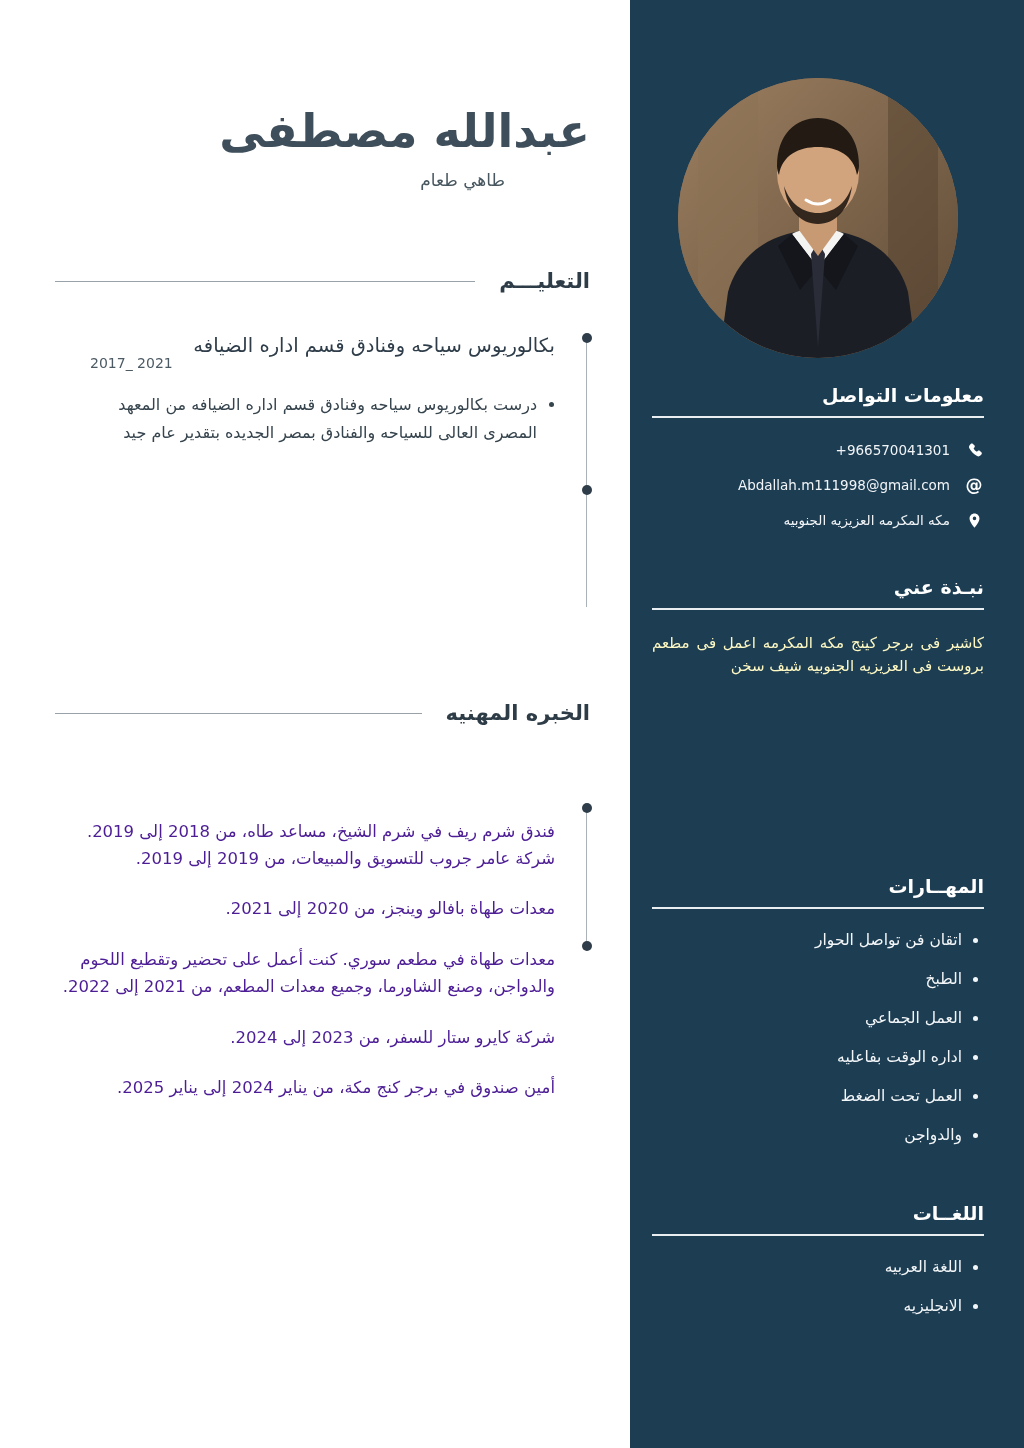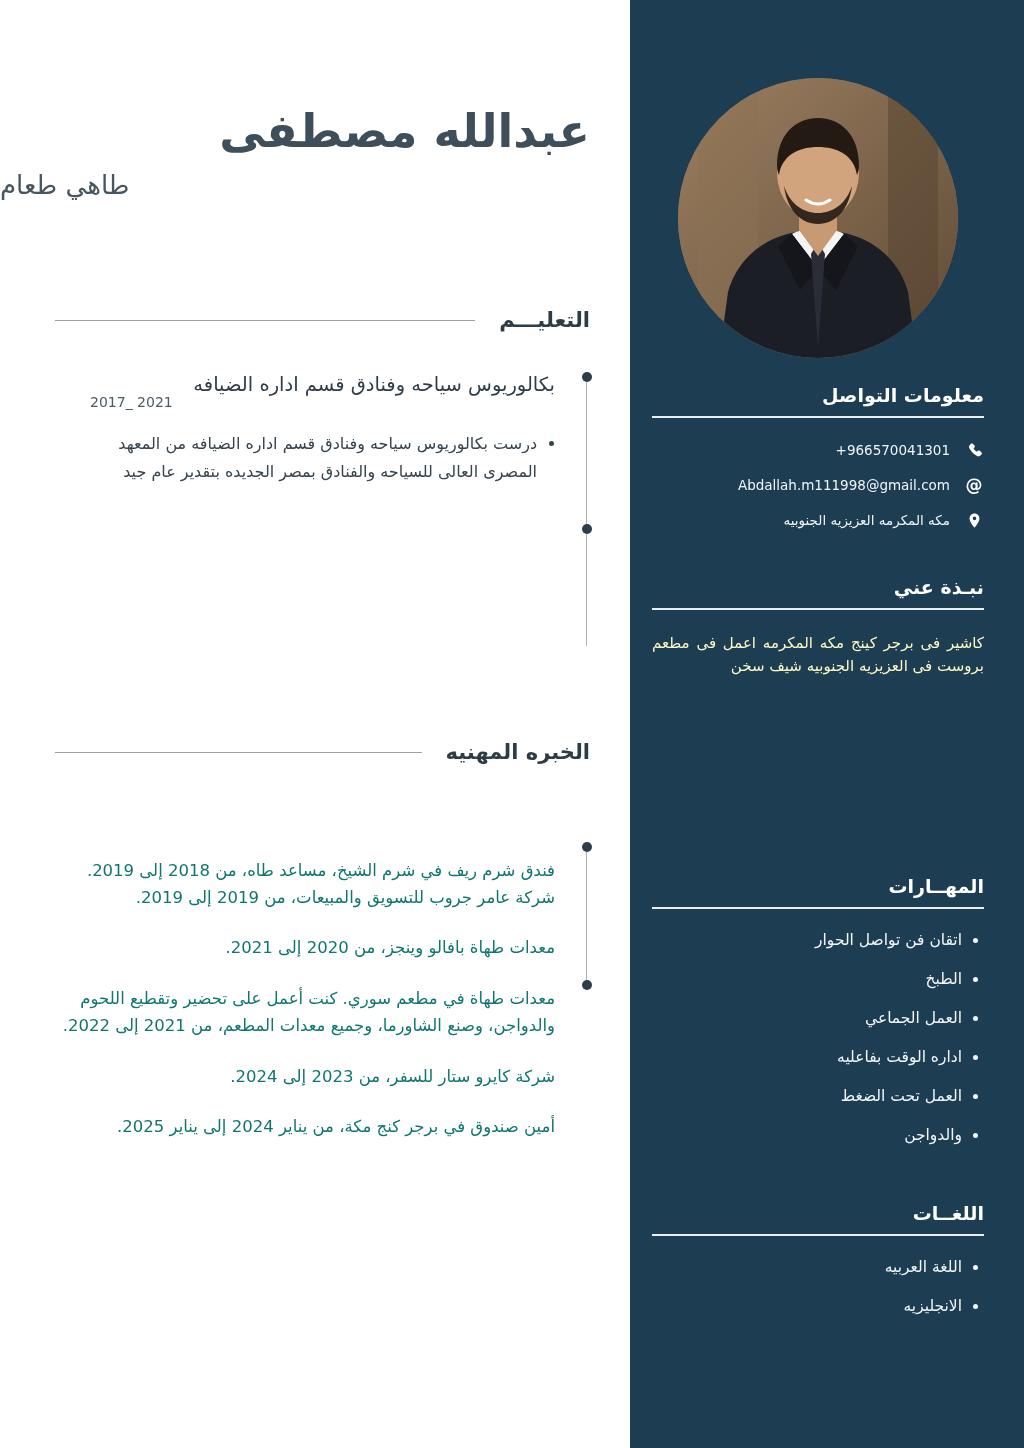--- a/index.html
+++ b/index.html
@@ -18,40 +18,40 @@
   .name {
     margin: 104px 40px 8px 0;
     font-size: 46px;
     font-weight: 700;
     color: #3e4e5a;
     text-align: right;
     letter-spacing: 0;
   }
   .subtitle {
     margin: 12px 125px 0 0;
-    font-size: 26px;
+    font-size: 17px;
     color: #47565f;
-    text-align: left;
+    text-align: right;
   }
 
   .section-head {
     display: flex;
     align-items: center;
     gap: 24px;
     margin: 0 40px 0 55px;
   }
   .section-head h2 {
     font-size: 21px;
     font-weight: 700;
     color: #2d3c47;
     white-space: nowrap;
   }
   .section-head .rule { flex: 1; height: 1px; background: #9aa2a9; }
 
-  .edu-head { margin-top: 108px; }
+  .edu-head { margin-top: 79px; }
   .exp-head { margin-top: 92px; }
 
   
   .tl-block { position: relative; }
   .tl-line {
     position: absolute;
     right: 43px;
     width: 1px;
     background: #aab2b8;
   }
@@ -95,21 +95,21 @@
   }
 
   .exp-block { margin-top: 78px; padding: 16px 75px 0 55px; }
   .exp-line { top: 6px; height: 142px; }
   .exp-dot-1 { top: 0px; }
   .exp-dot-2 { top: 138px; }
   .exp-item {
     margin-bottom: 24px;
     font-size: 16.5px;
     line-height: 1.62;
-    color: #0f766e;
+    color: #4c1d95;
     text-align: right;
   }
 
   
   .sidebar {
     width: 394px;
     background: #1d3d53;
     color: #ffffff;
     direction: rtl;
     padding: 0 40px 40px 22px;

